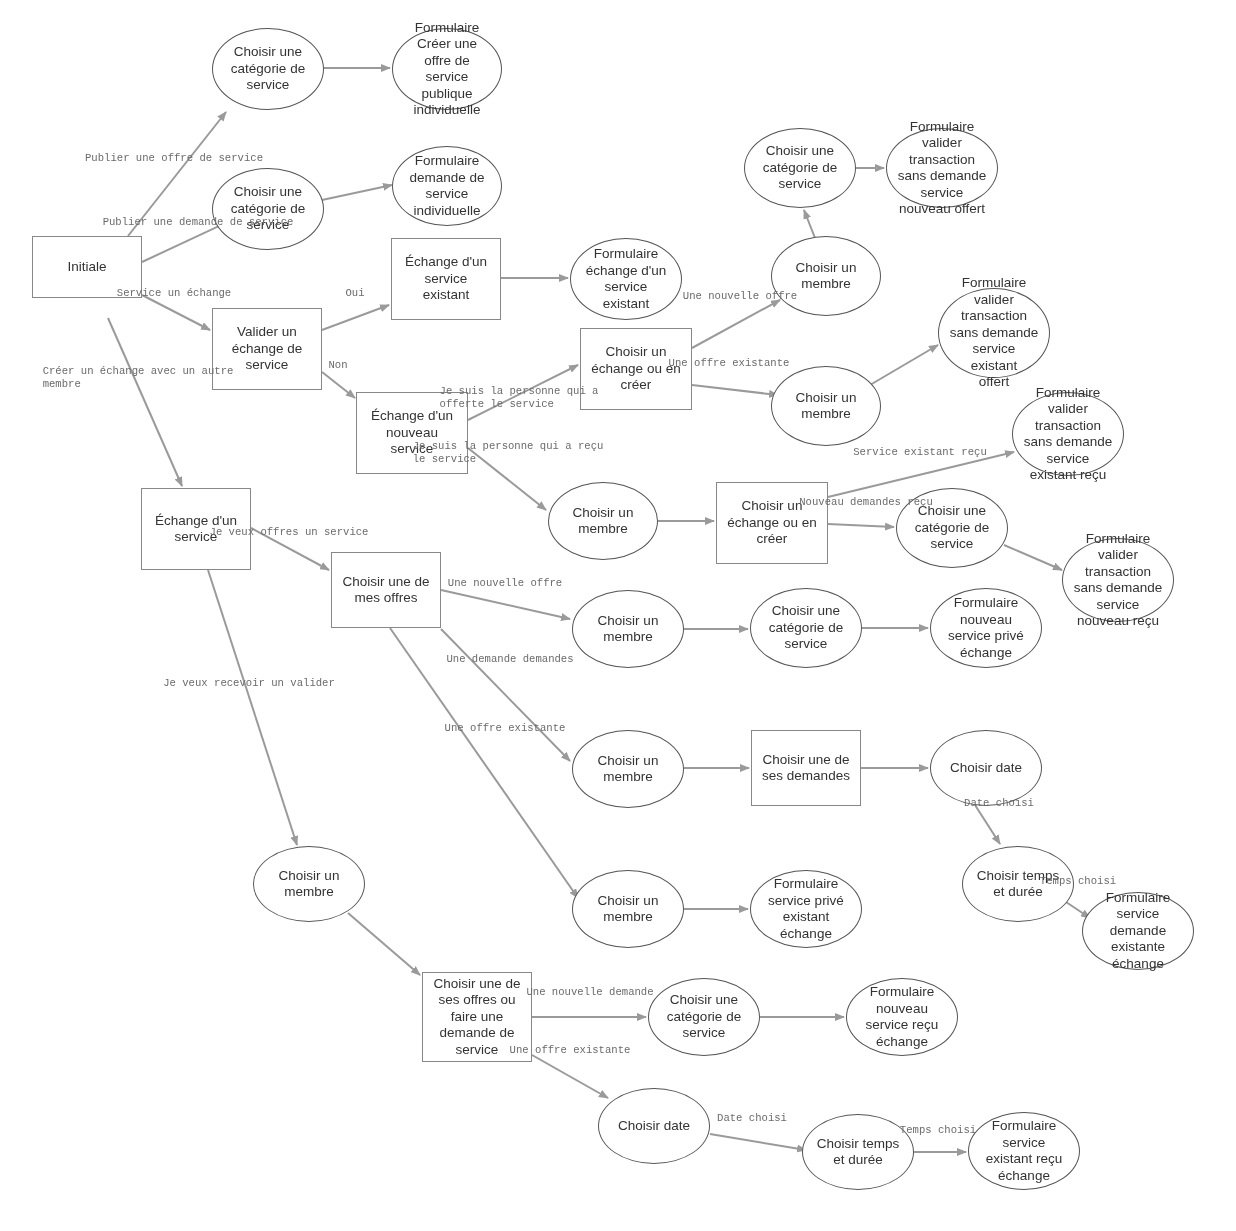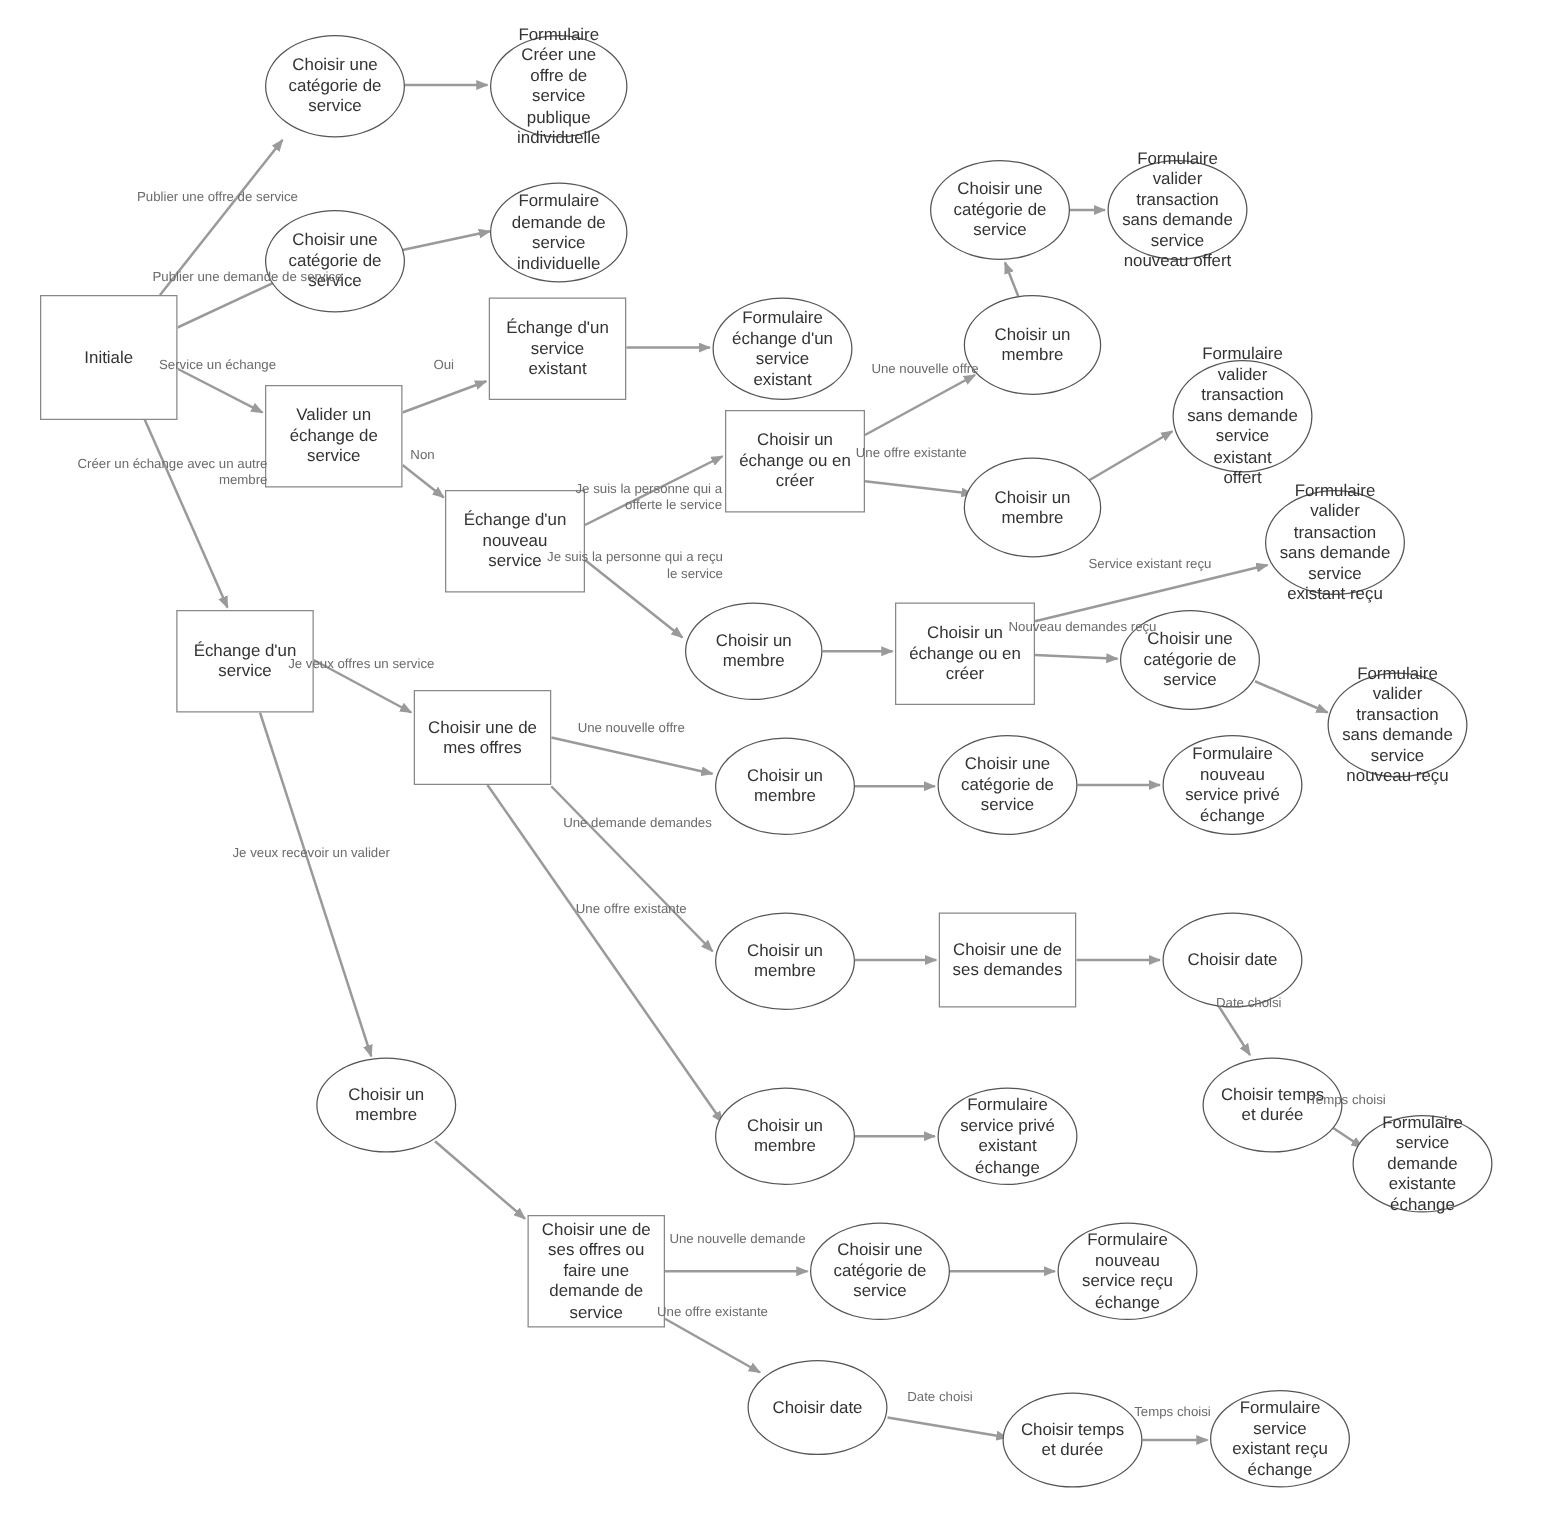--- a/index.html
+++ b/index.html
@@ -46,24 +46,25 @@
   .node .label {
     display: block;
     width: 100%;
     padding: 0 2px;
   }
   .edge-label {
     position: absolute;
     color: #6b6b6b;
     font-size: 10.6px;
     line-height: 13px;
-    text-align: right;
+    text-align: left;
     white-space: pre-line;
     transform: translate(-50%, -50%);
     pointer-events: none;
+    font-family: Liberation Mono, monospace;
   }
 </style>
 </head>
 <body>
 
 <div id="canvas">
   <svg id="edges" xmlns="http://www.w3.org/2000/svg">
     <defs>
       <marker id="arrow" markerWidth="10" markerHeight="8" refX="9" refY="4" orient="auto" markerUnits="userSpaceOnUse">
         <path d="M0,0 L10,4 L0,8 z" fill="#9a9a9a"></path>
@@ -104,21 +105,21 @@
         <path d="M 684,909 L 748,909" stroke="#9a9a9a" stroke-width="2" fill="none" marker-end="url(#arrow)"></path>
         <path d="M 348,913 L 420,975" stroke="#9a9a9a" stroke-width="2" fill="none" marker-end="url(#arrow)"></path>
         <path d="M 532,1017 L 646,1017" stroke="#9a9a9a" stroke-width="2" fill="none" marker-end="url(#arrow)"></path>
         <path d="M 760,1017 L 844,1017" stroke="#9a9a9a" stroke-width="2" fill="none" marker-end="url(#arrow)"></path>
         <path d="M 532,1055 L 608,1098" stroke="#9a9a9a" stroke-width="2" fill="none" marker-end="url(#arrow)"></path>
         <path d="M 710,1134 L 806,1150" stroke="#9a9a9a" stroke-width="2" fill="none" marker-end="url(#arrow)"></path>
         <path d="M 914,1152 L 966,1152" stroke="#9a9a9a" stroke-width="2" fill="none" marker-end="url(#arrow)"></path>
       </g>
   </svg>
   <div id="node-layer">
-      <div class="node rect" style="left: 32px; top: 236px; width: 110px; height: 100px;">
+      <div class="node rect" style="left: 32px; top: 236px; width: 110px; height: 62px;">
         <span class="label" style="white-space: pre-line;">Initiale</span>
       </div>
       <div class="node ellipse" style="left: 212px; top: 28px; width: 112px; height: 82px;">
         <span class="label" style="white-space: pre-line;">Choisir une
 catégorie de
 service</span>
       </div>
       <div class="node ellipse" style="left: 392px; top: 28px; width: 110px; height: 82px;">
         <span class="label" style="white-space: pre-line;">Formulaire
 Créer une

